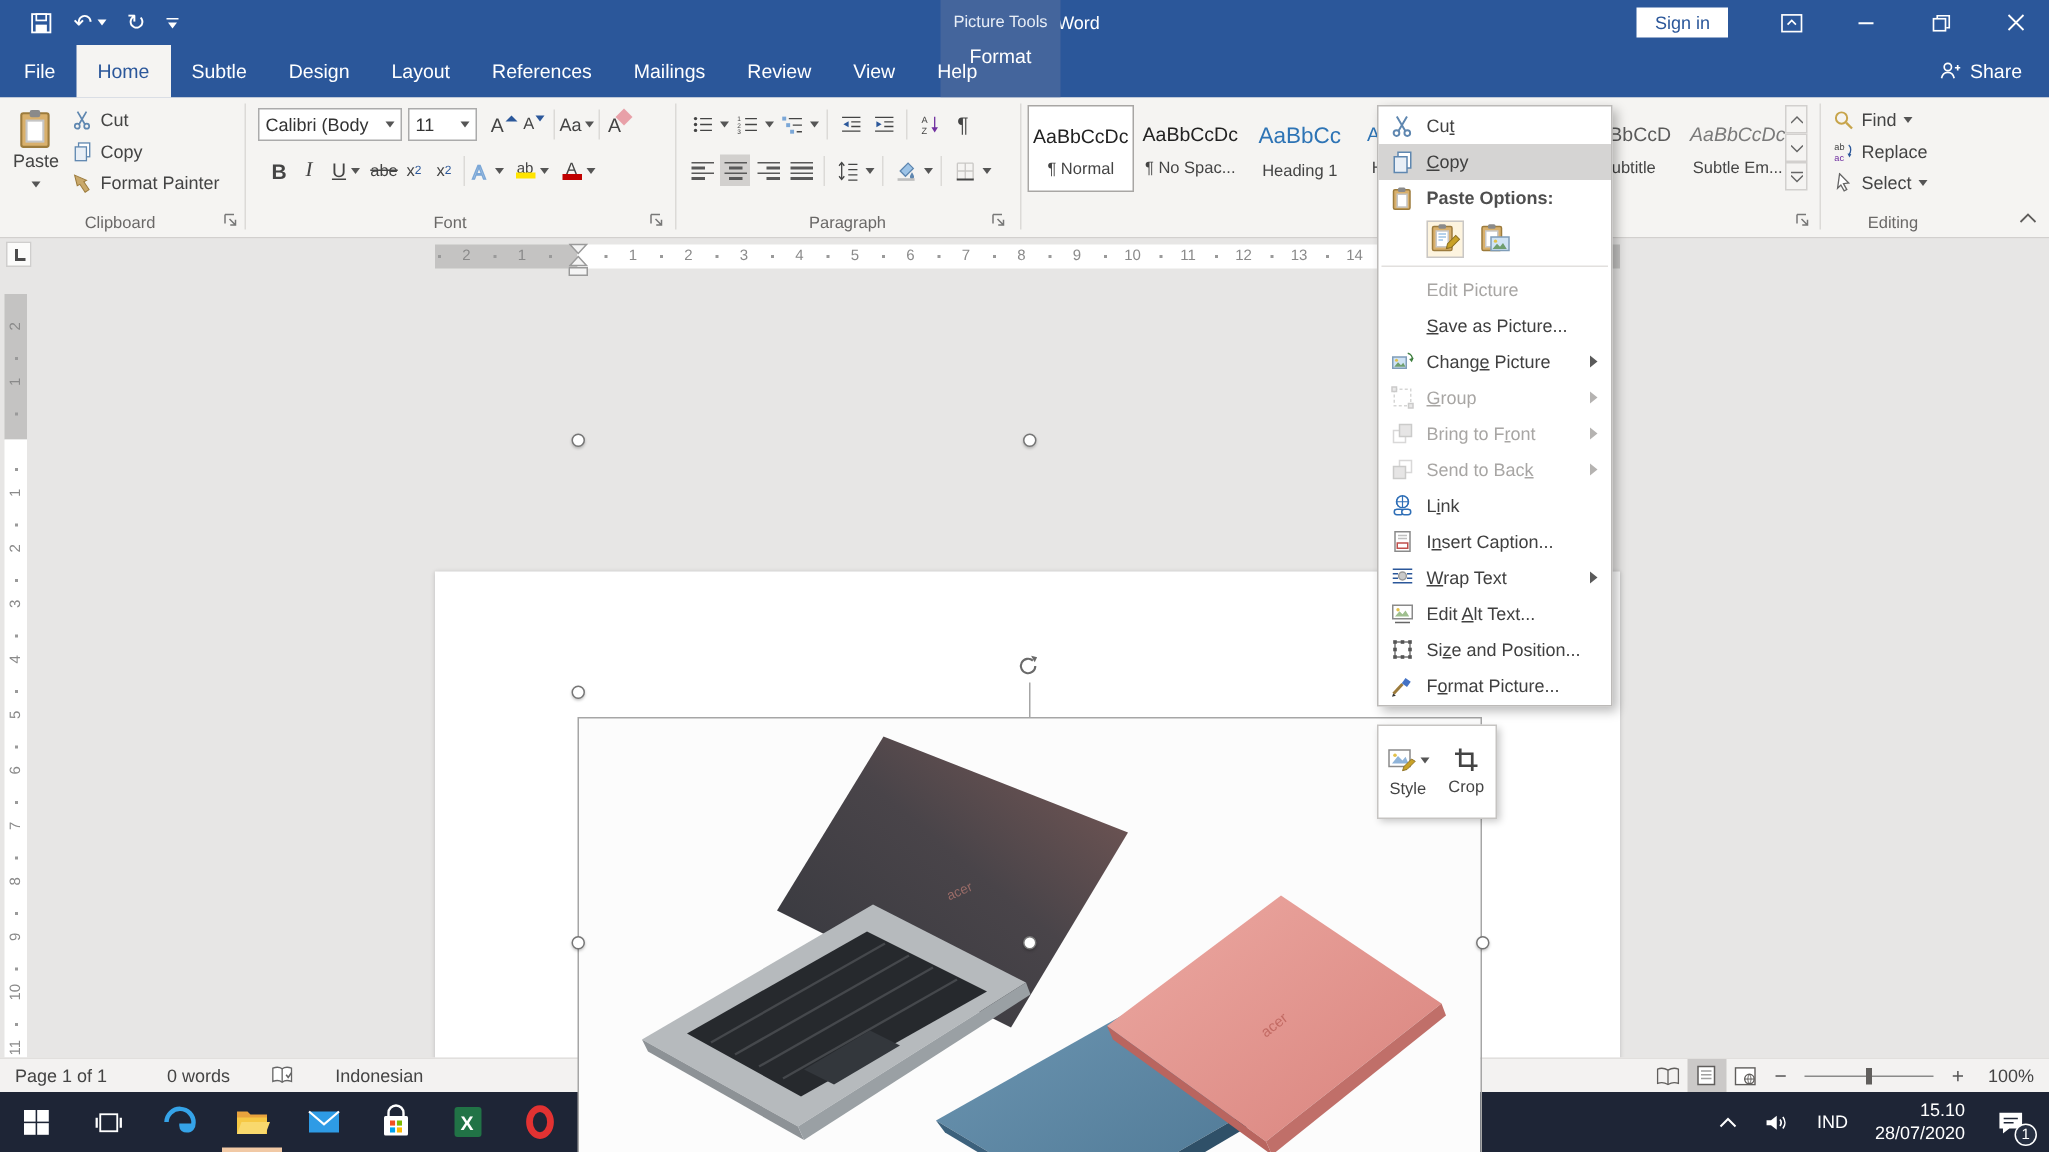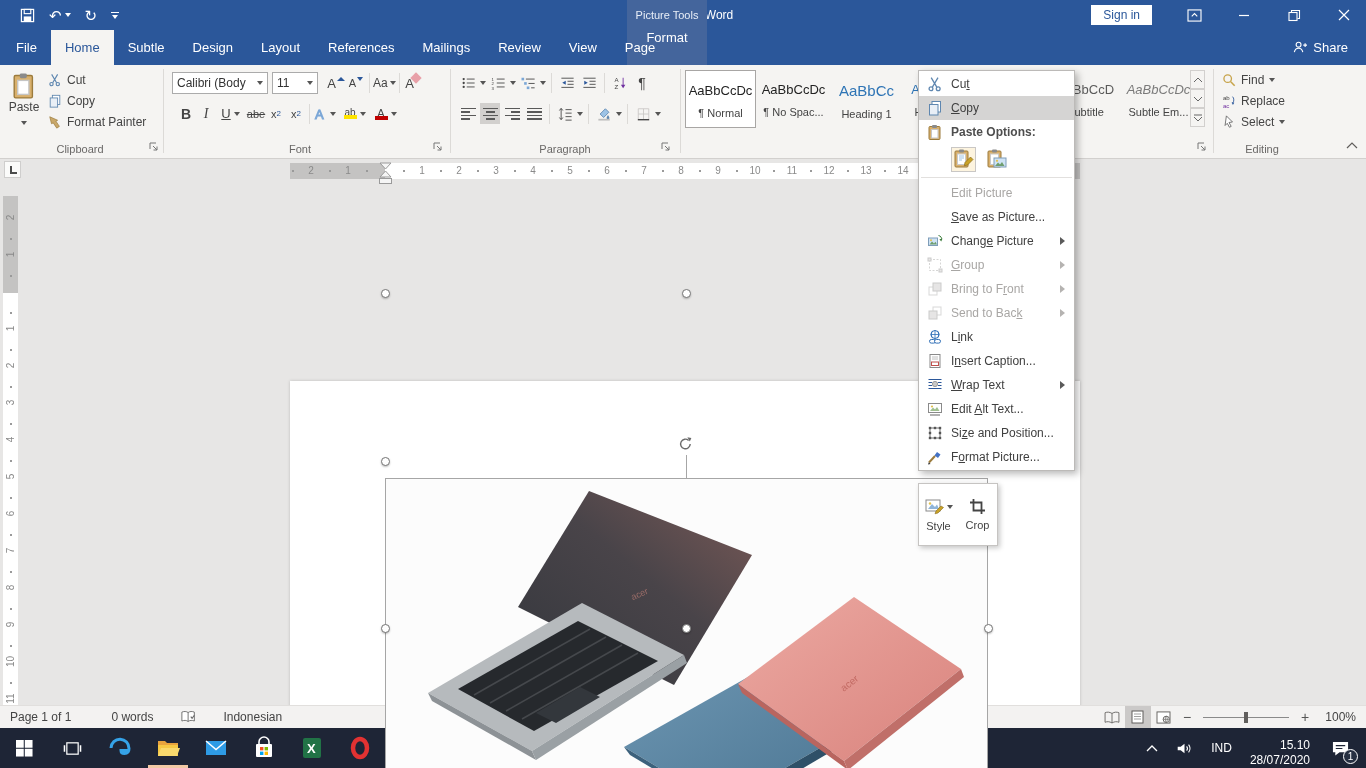--- a/index.html
+++ b/index.html
@@ -94,21 +94,21 @@
 .zbtn{font-size:14px;color:#555;padding:0 6px;cursor:default}
 
 #tkbar{position:absolute;left:0;top:728px;width:1366px;height:40px;background:#1e2536;display:flex;align-items:stretch;color:#fff}
 #startbtn{width:48px;display:flex;align-items:center;justify-content:center;cursor:default}
 #tsearch{width:346px;background:#fdfdfd;display:flex;align-items:center;gap:10px;padding-left:14px;cursor:default}
 #tsearch input{border:0;outline:0;font-size:14px;color:#444;font-family:"Liberation Sans",sans-serif;width:250px;background:transparent}
 #taskview{width:48px;display:flex;align-items:center;justify-content:center;cursor:default}
 .aslot{position:relative;width:48px;display:flex;align-items:center;justify-content:center;cursor:default}
 .aslot.active{background:#3a465f}
 .aslot .runbar{position:absolute;left:4px;bottom:0;width:40px;height:3px;background:#f1c9a5}
-#tray{margin-left:auto;display:flex;align-items:flex-end;gap:0;padding-right:4px}
+#tray{margin-left:auto;display:flex;align-items:center;gap:0;padding-right:4px}
 .titm{display:flex;align-items:center;justify-content:center;padding:0 9px;height:40px;cursor:default}
 #clock{font-size:12px;text-align:right;line-height:15px;padding:0 9px;cursor:default}
 #notif{position:relative;padding:0 12px;cursor:default}
 #badge{position:absolute;right:4px;bottom:4px;width:15px;height:15px;border-radius:50%;background:#273042;border:1px solid #fff;color:#fff;font-size:10px;display:flex;align-items:center;justify-content:center}
 #tray .lang{font-size:12px}
 
 .bB{font-weight:bold;font-size:14px}
 .bI{font-style:italic;font-family:"Liberation Serif",serif;font-size:14px}
 .bU{text-decoration:underline;font-size:13px}
 .bstr{text-decoration:line-through;font-size:11px}
@@ -175,21 +175,21 @@
     <div id="tabs-flex" style="display:flex">
         <div class="tab" style="padding-left: 16px;">File</div>
         <div class="tab active">Home</div>
         <div class="tab">Subtle</div>
         <div class="tab">Design</div>
         <div class="tab">Layout</div>
         <div class="tab">References</div>
         <div class="tab">Mailings</div>
         <div class="tab">Review</div>
         <div class="tab">View</div>
-        <div class="tab">Page</div>
+        <div class="tab">Help</div>
       </div>
     <div id="share">
       <span>
           <svg width="15" height="15" viewBox="0 0 16 16">
             <circle cx="7" cy="5" r="2.6" fill="none" stroke="#fff" stroke-width="1.2"></circle>
             <path d="M2.5 13c.6-3 2.5-4.2 4.5-4.2s3.9 1.2 4.5 4.2" fill="none" stroke="#fff" stroke-width="1.2"></path>
             <path d="M12 5.5h4M14 3.5v4" stroke="#fff" stroke-width="1.2"></path>
           </svg>
         </span>
       <span>Share</span>

